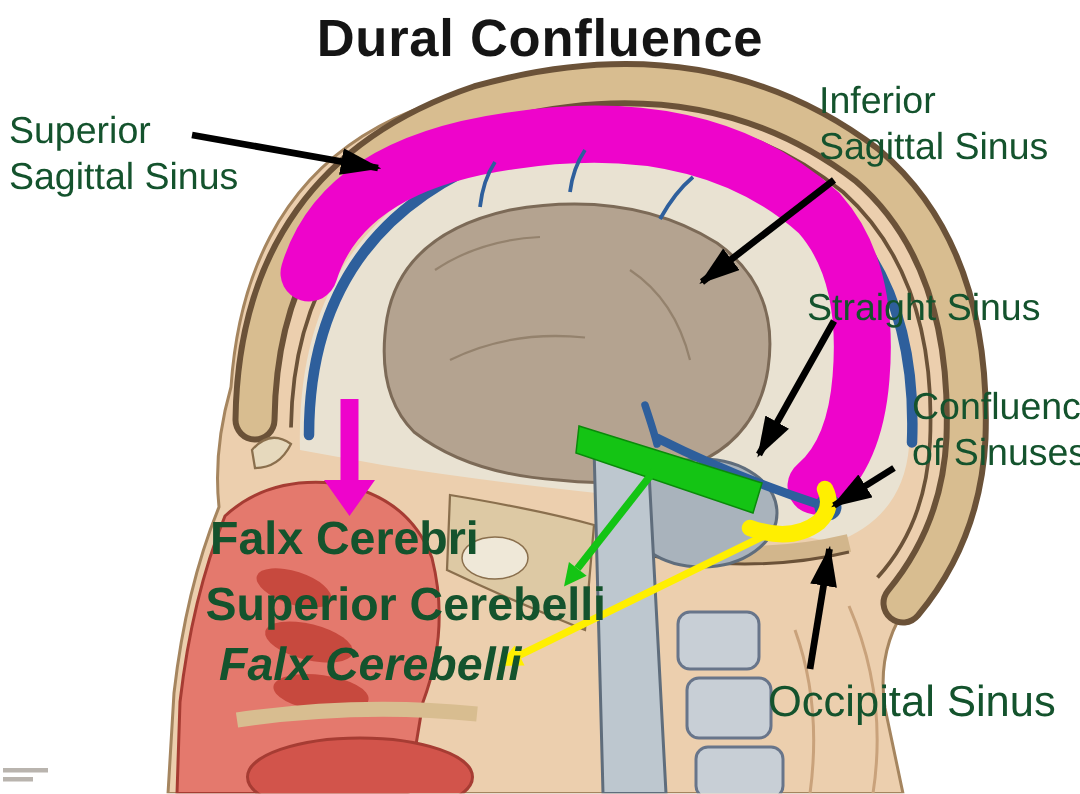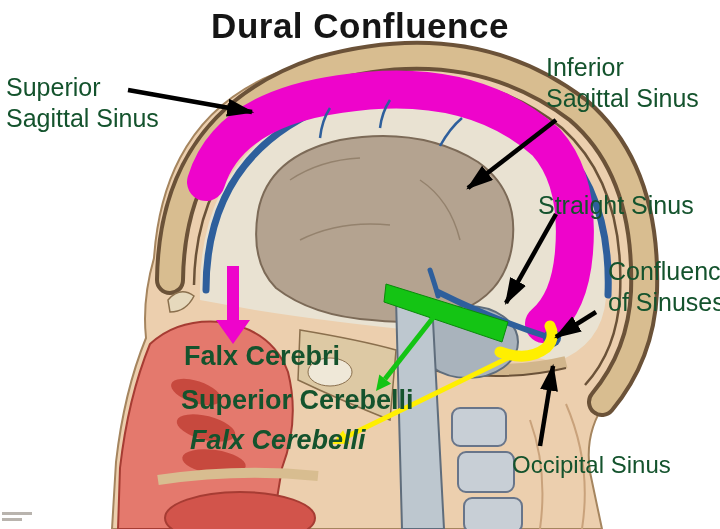--- a/index.html
+++ b/index.html
@@ -25,26 +25,25 @@
     letter-spacing: 0.5px;
     color: #151515;
   }
   .label {
     position: absolute;
     white-space: pre-line;
     color: #14532d;
     font-size: 25px;
     line-height: 1.25;
   }
-  .label.small { font-size: 24px; }
+  .label.small { font-size: 29px; }
   .label.bold {
-    font-size: 27px;
+    font-size: 31px;
     font-weight: 700;
     line-height: 1.2;
-    margin-left: 44px;
   }
   .watermark {
     position: absolute;
     left: 2px; top: 512px;
     width: 34px; height: 12px;
   }
   .watermark .l1, .watermark .l2 {
     height: 3px; background: #b9b4ae; margin-bottom: 3px;
   }
   .watermark .l1 { width: 30px; }

